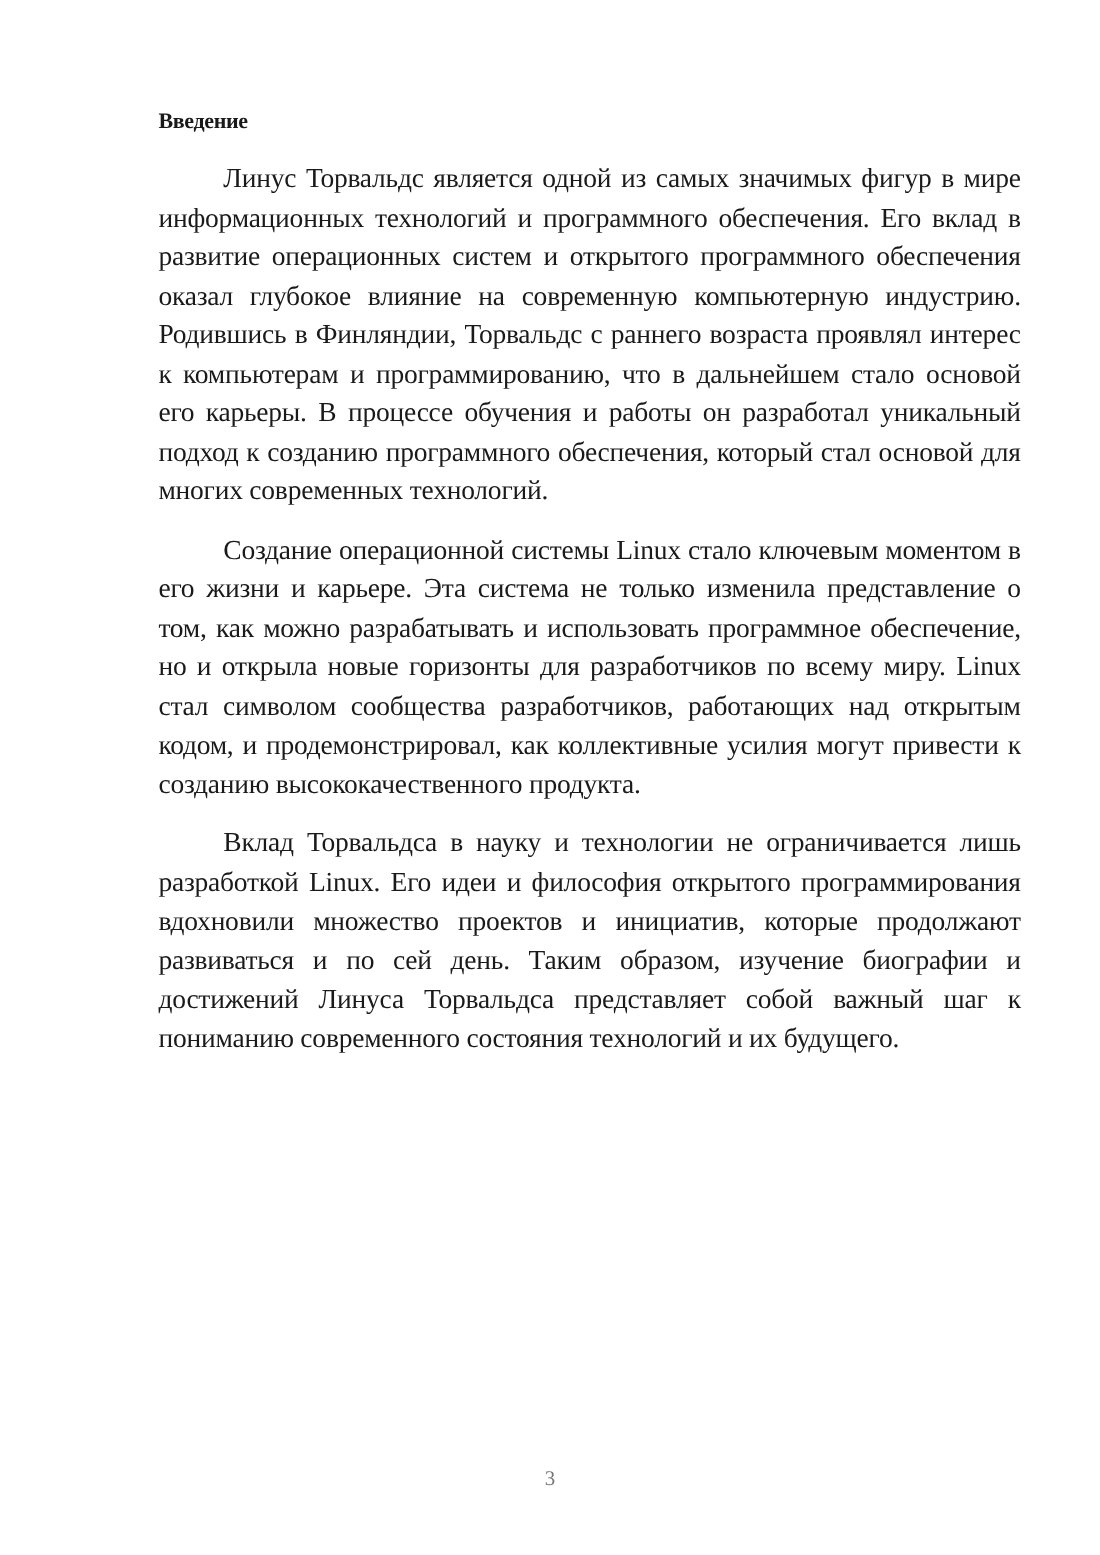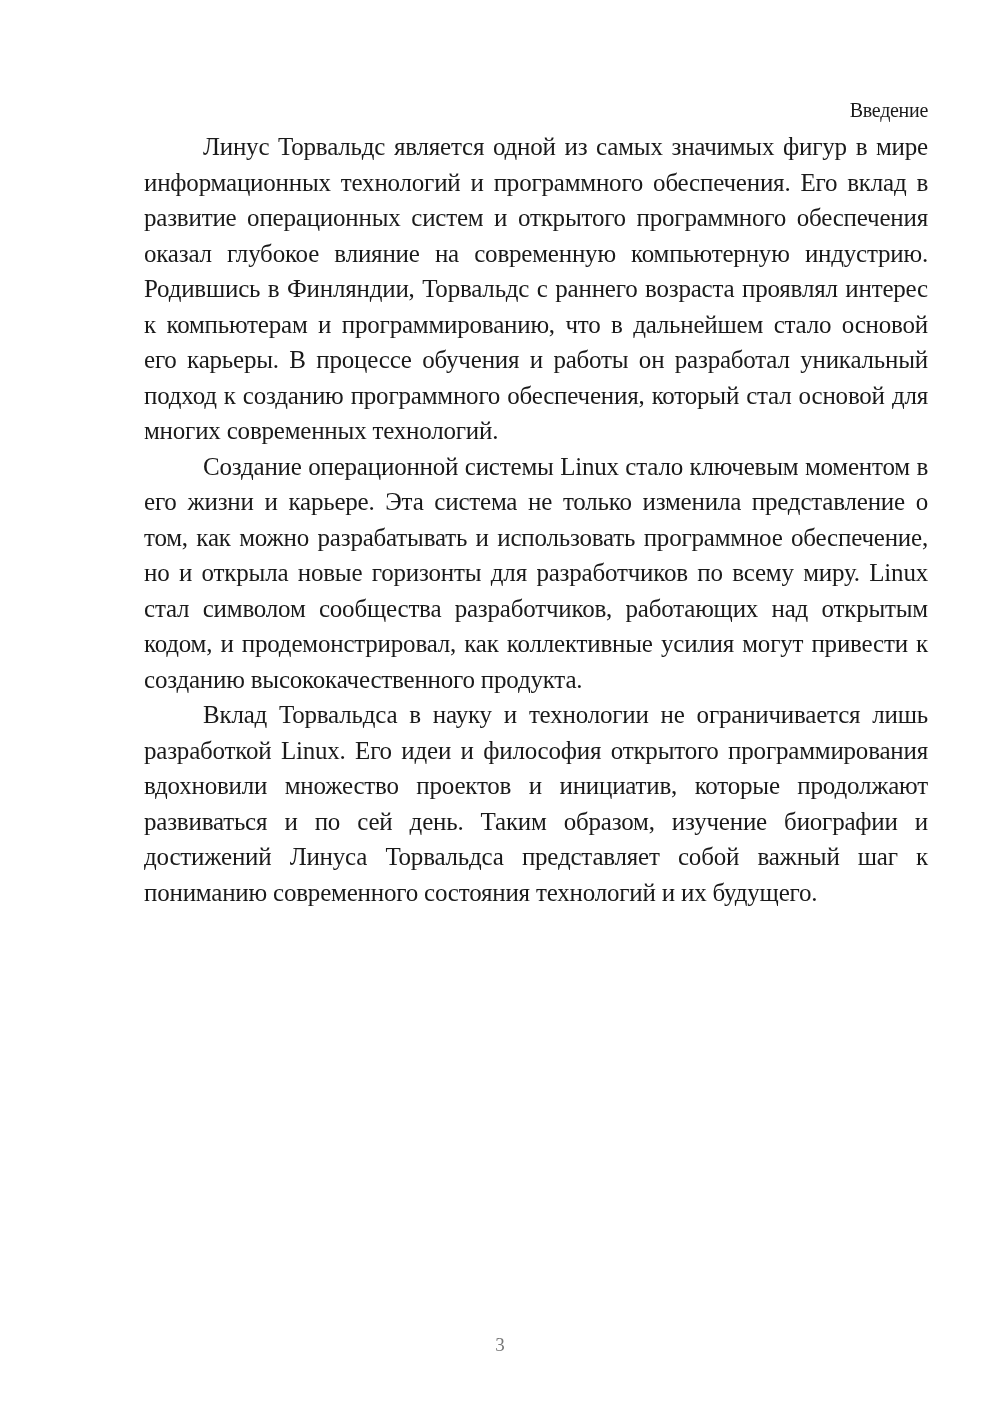--- a/index.html
+++ b/index.html
@@ -15,36 +15,37 @@
       font-family: "Liberation Serif", "DejaVu Serif", serif;
       color: #1a1a1a;
     }
     .page {
       position: absolute;
       left: 144px;
       top: 95px;
       width: 784px;
     }
     .heading {
-      text-align: right;
-      font-weight: normal;
+      text-align: left;
+      font-weight: bold;
       font-size: 20px;
       line-height: 30px;
-      margin: 0 0 4px 0;
+      margin: 0 0 20px 0;
       letter-spacing: -0.3px;
     }
     .para {
       font-size: 25px;
       line-height: 35.5px;
       text-align: justify;
       text-indent: 59px;
       margin: 0;
       letter-spacing: -0.2px;
     }
     .para + .para {
+      margin-top: 18px;
     }
     .page-number {
       position: absolute;
       left: 0;
       width: 1000px;
       top: 1334px;
       text-align: center;
       font-size: 19px;
       color: #777777;
     }

